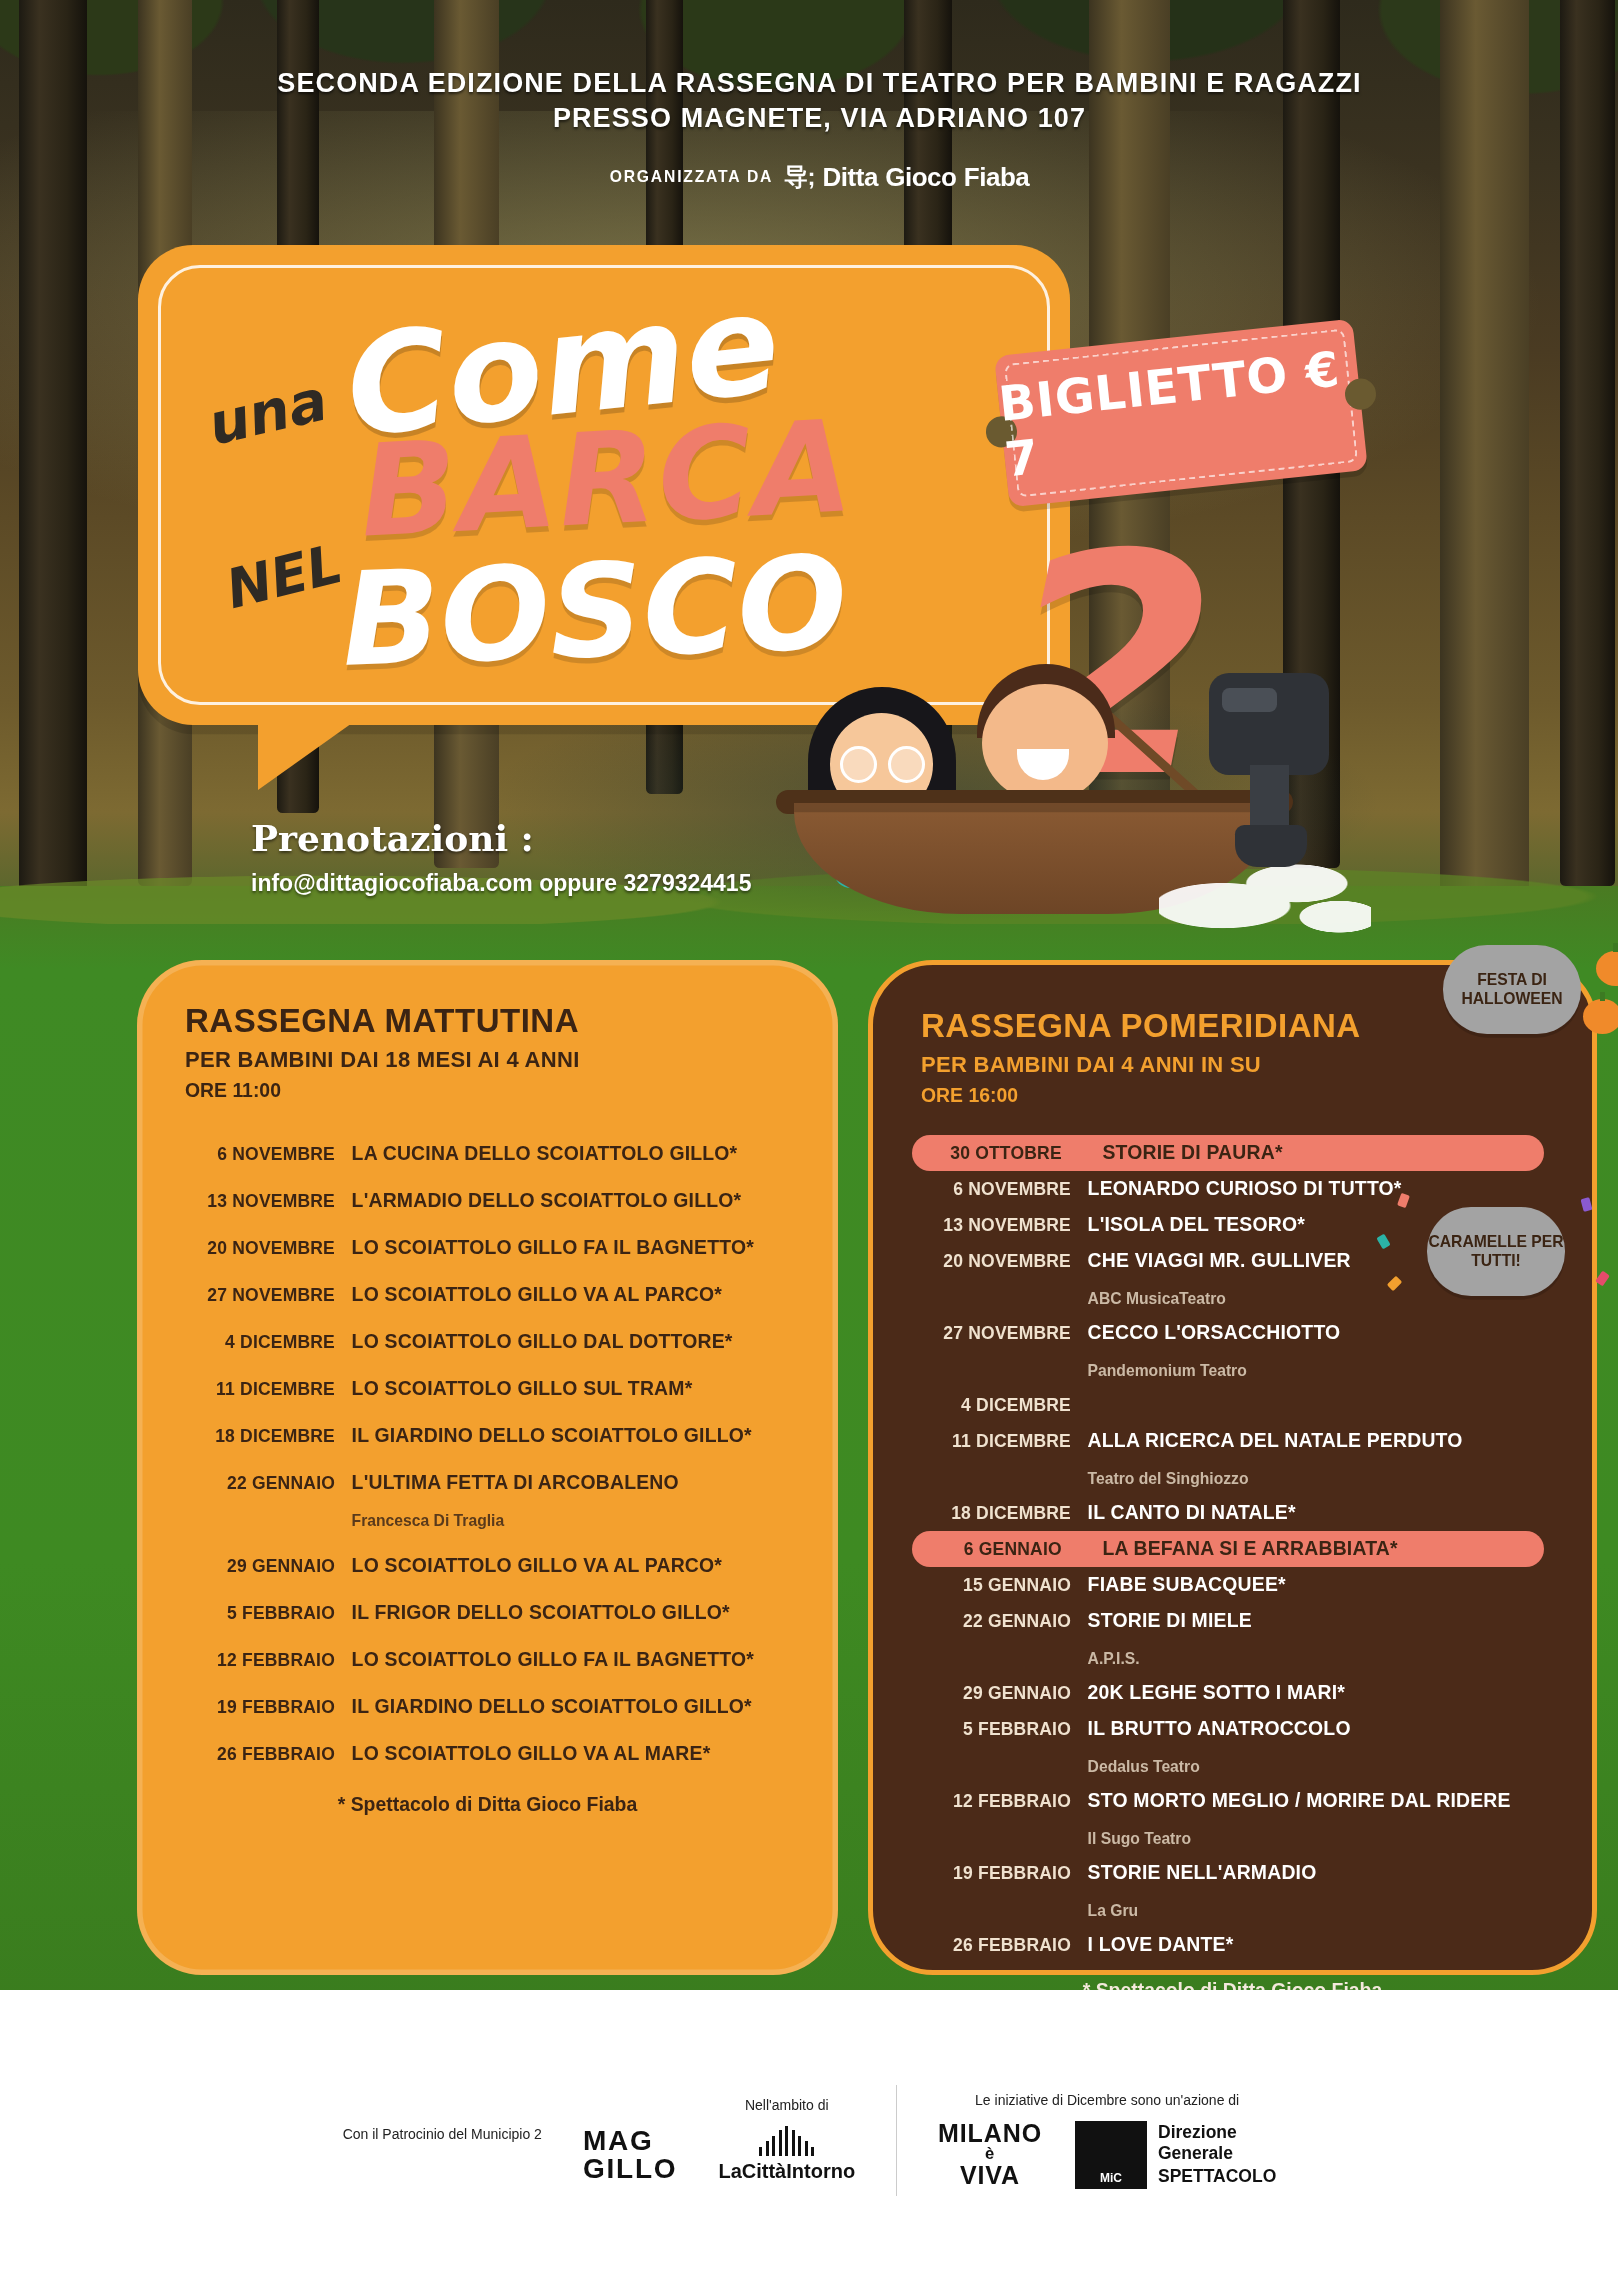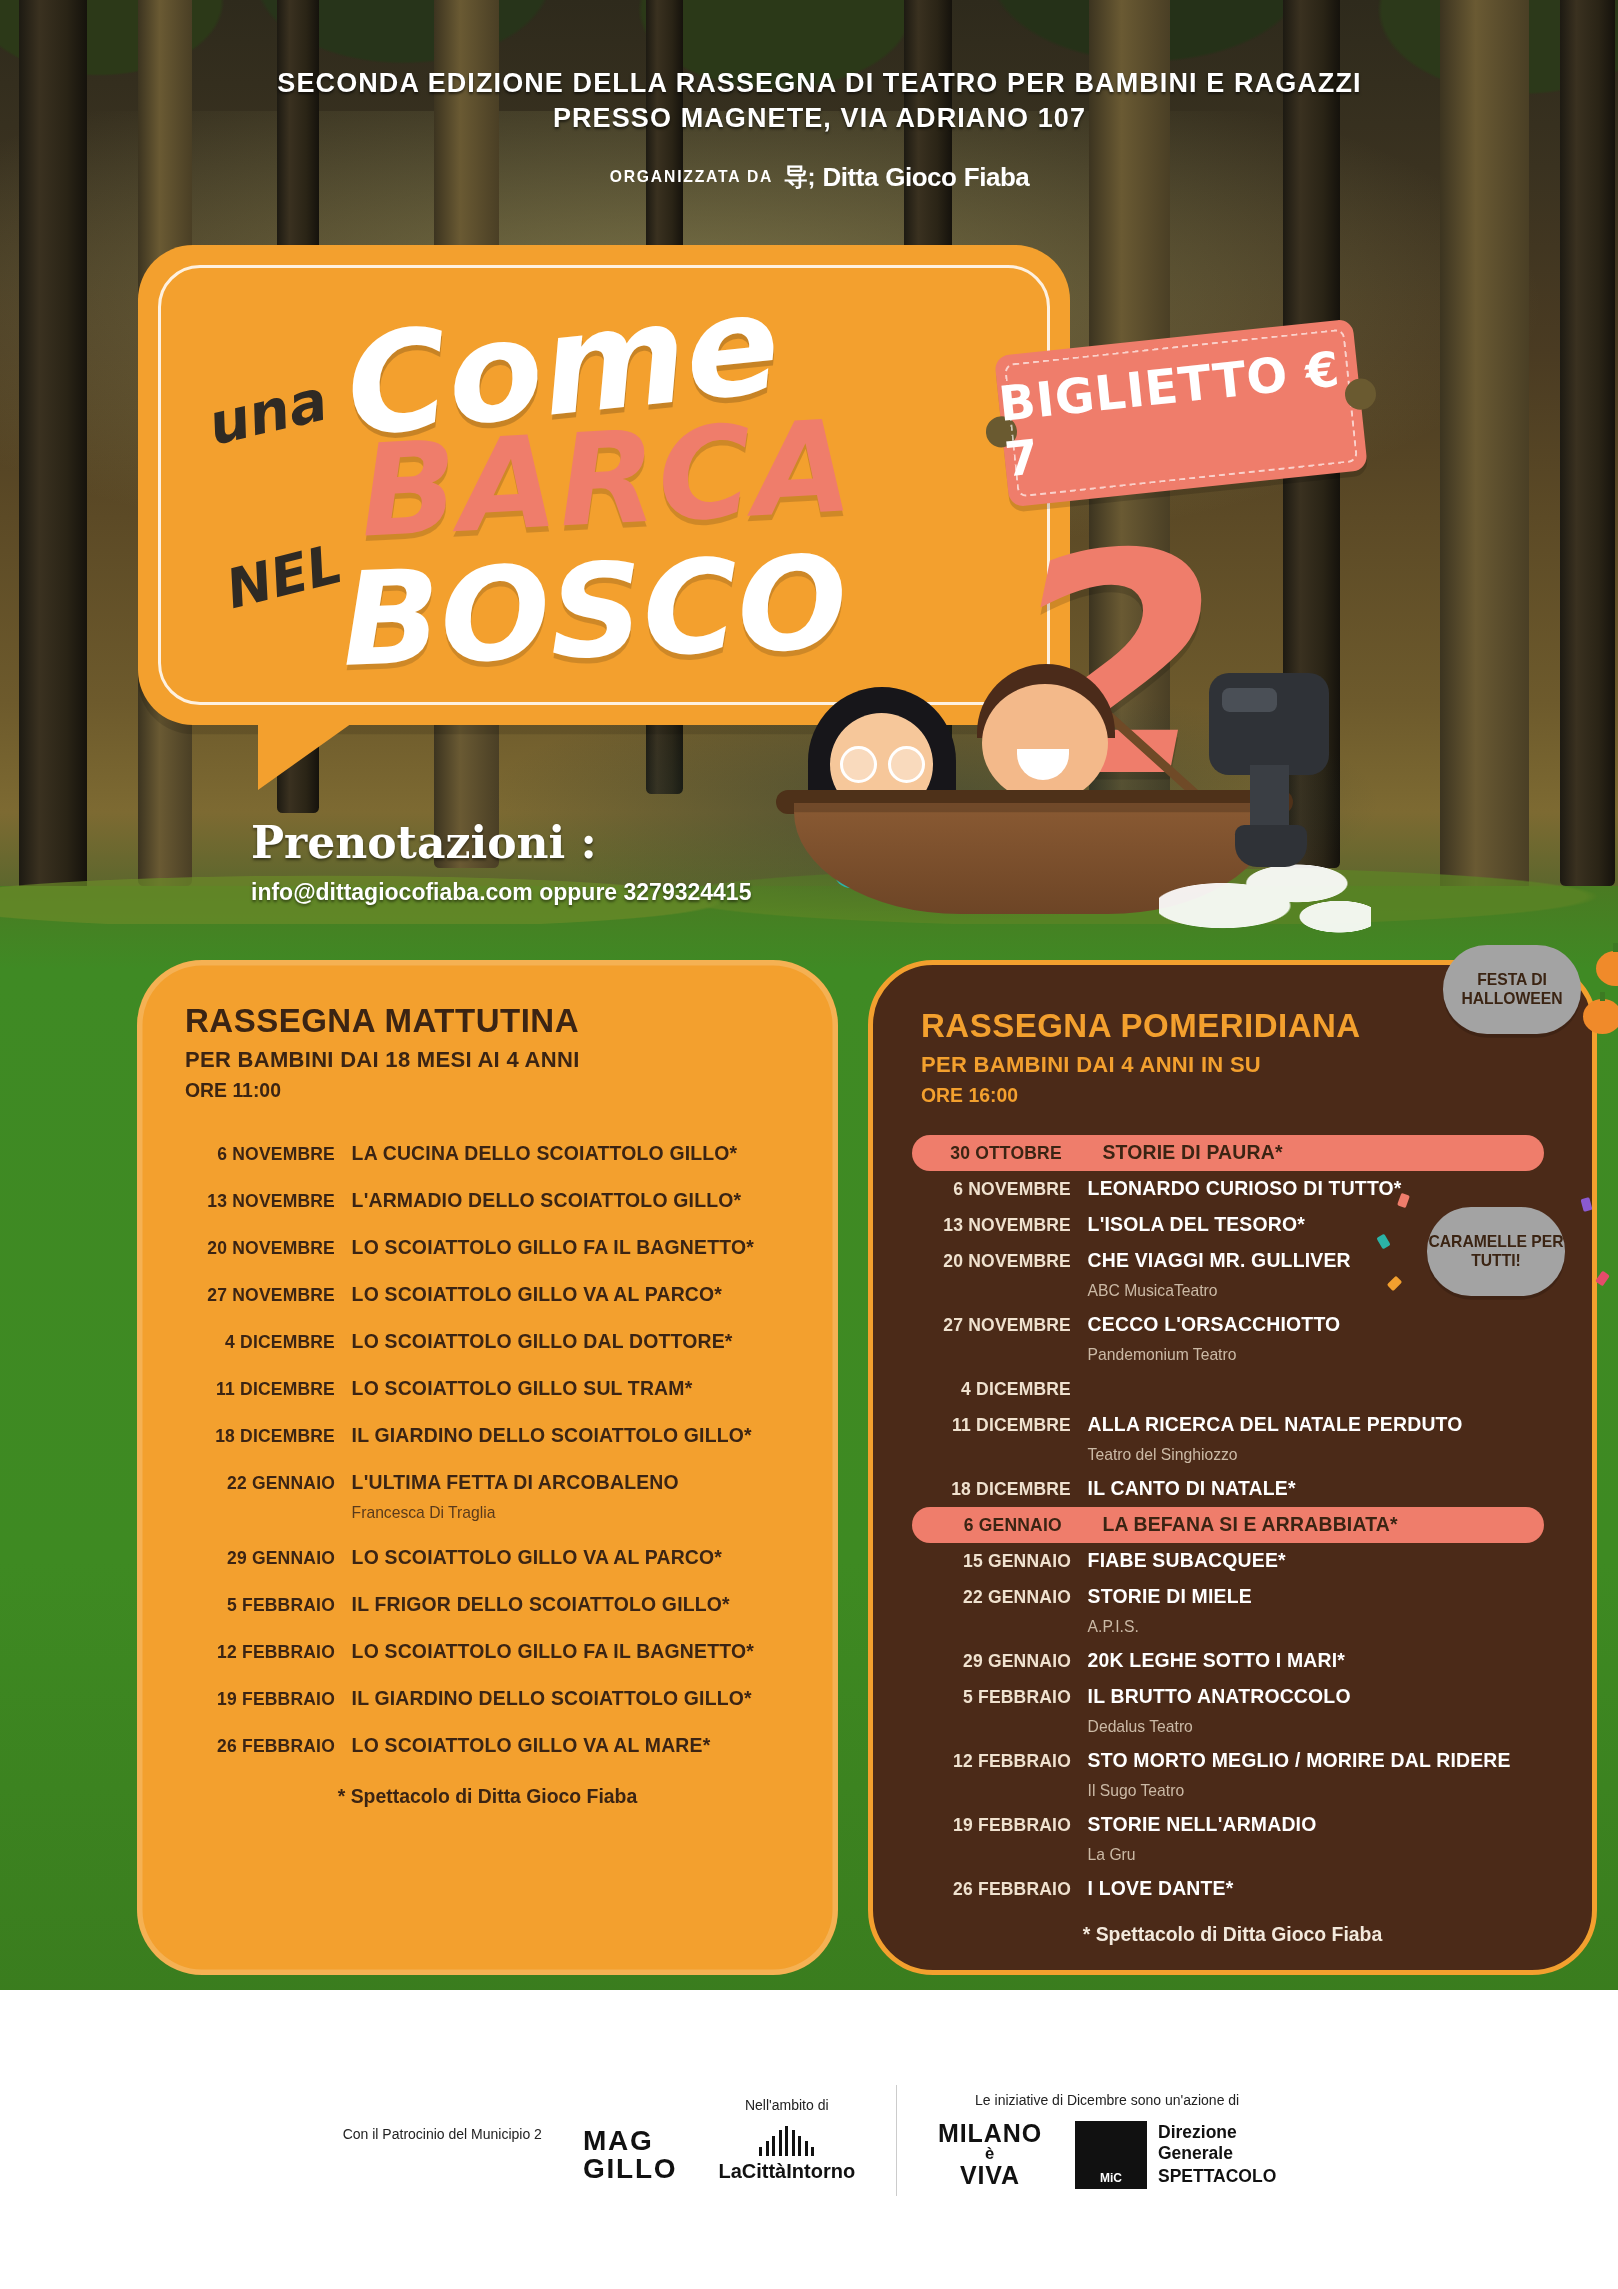--- a/index.html
+++ b/index.html
@@ -154,21 +154,21 @@
   .ticket span {
     color:#fff; font-weight:bold; font-size: 48px; letter-spacing: 0.9px;
     font-family:"DejaVu Sans", sans-serif; position:relative; z-index:2;
   }
   .ticket .dash {
     position:absolute; inset: 9.2px; border: 2.8px dashed rgba(255,255,255,.65); border-radius: 9.2px;
   }
 
   
   .resv { position:absolute; left: 251px; top: 817px; }
-  .resv .r1 { color:#fff; font-size: 44px; font-weight:600; font-family:"DejaVu Serif", serif; text-shadow: 0 1.8px 2.8px rgba(0,0,0,.5); }
+  .resv .r1 { color:#fff; font-size: 36px; font-weight:600; font-family:"DejaVu Serif", serif; text-shadow: 0 1.8px 2.8px rgba(0,0,0,.5); }
   .resv .r2 { color:#fff; font-size: 23px; font-weight:bold; margin-top: 11px; text-shadow: 0 1.8px 2.8px rgba(0,0,0,.5); }
 
   
   .boat {
     position:absolute; left: 711px; top: 701px; width: 665px; height: 240px;
   }
   .hull {
     position:absolute; left: 83px; top: 102px; width: 480px; height: 111px;
     background: linear-gradient(to bottom, #8a5a33, #6d4526);
     border-radius: 0 0 166px 166px / 0 0 102px 102px;
@@ -244,21 +244,21 @@
   .panel-morning .hour { color:#3b2413; }
   .panel-afternoon .hour { color:#f3a02e; }
 
   .rows { margin-top: 28px; }
   .row { display: flex; align-items: flex-start; gap: 16.6px; padding: 6.5px 0; position: relative; }
   .row .date {
     width: 150px; flex: none; text-align: right;
     font-size: 17.5px; font-weight: 600; letter-spacing: 0.2px; padding-top: 1.8px;
   }
   .row .show { font-size: 19.4px; font-weight: bold; letter-spacing: 0.2px; }
-  .row .company { font-size: 15.7px; font-weight: normal; margin-top: 10px; opacity: .9; }
+  .row .company { font-size: 15.7px; font-weight: bold; margin-top: 18px; opacity: .9; }
   .panel-morning .row .date { color:#3b2413; }
   .panel-morning .row .show { color:#3b2413; }
   .panel-morning .row .company { color:#4a3019; }
   .panel-afternoon .row .date { color:#f0e2cf; }
   .panel-afternoon .row .show { color:#ffffff; }
   .panel-afternoon .row .company { color:#d9c9b5; }
 
   .row.highlight { background: #ef7d6b; border-radius: 28px; padding: 6.5px 9.2px 6.5px 0; margin-left: -9.2px; }
   .row.highlight .date, .row.highlight .show { color: #3b2413; padding-left: 24px; }
 

